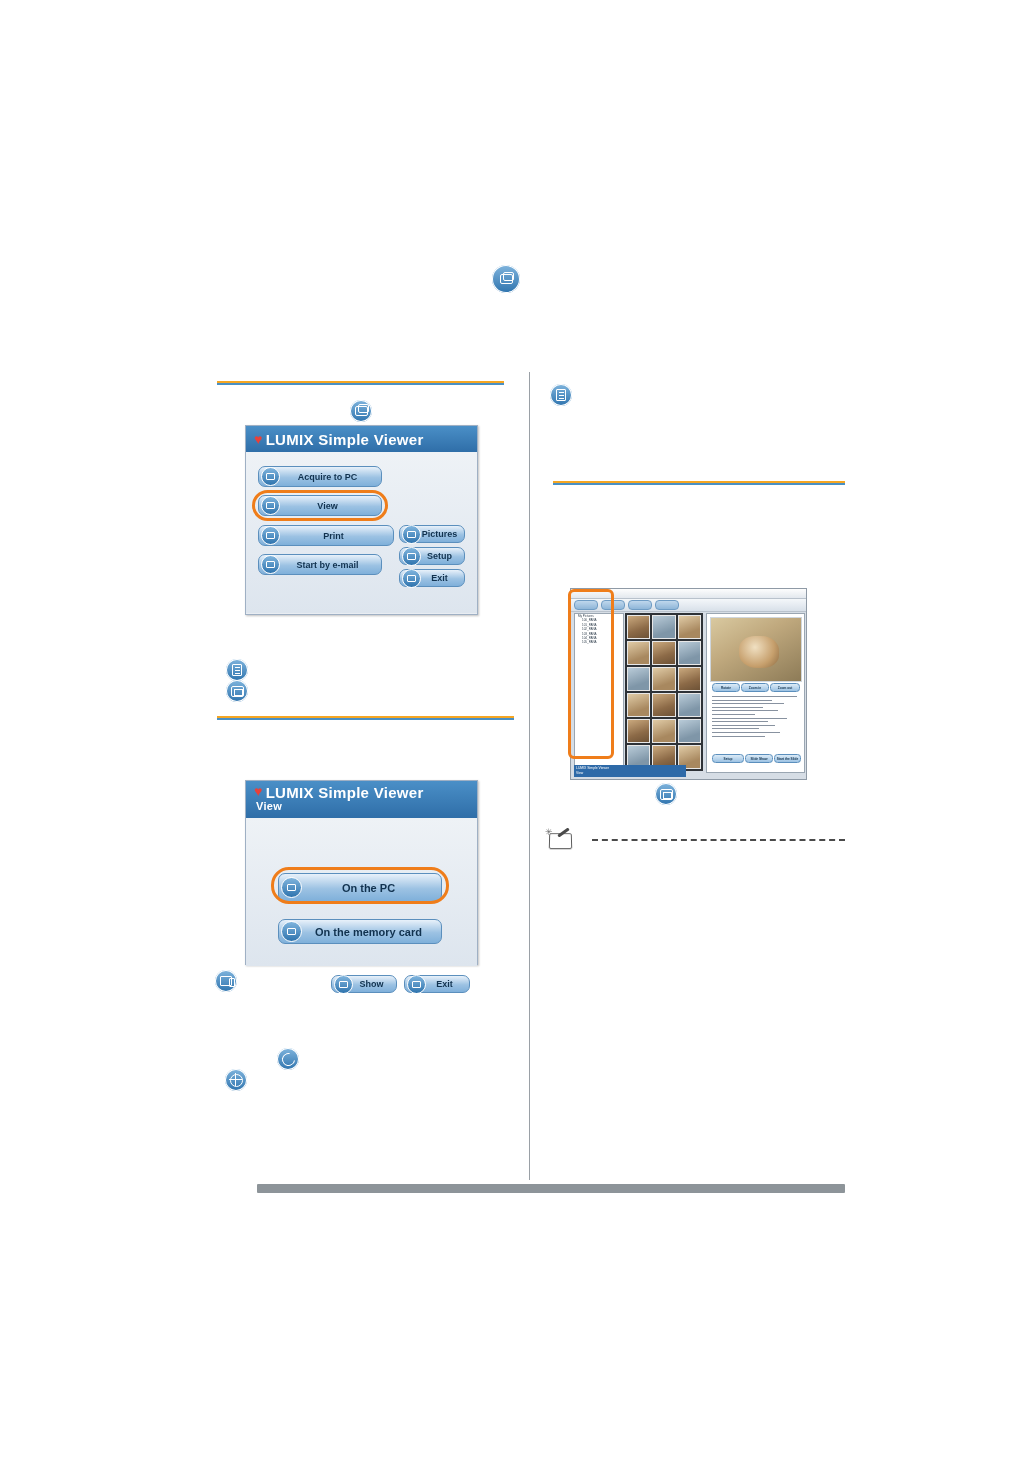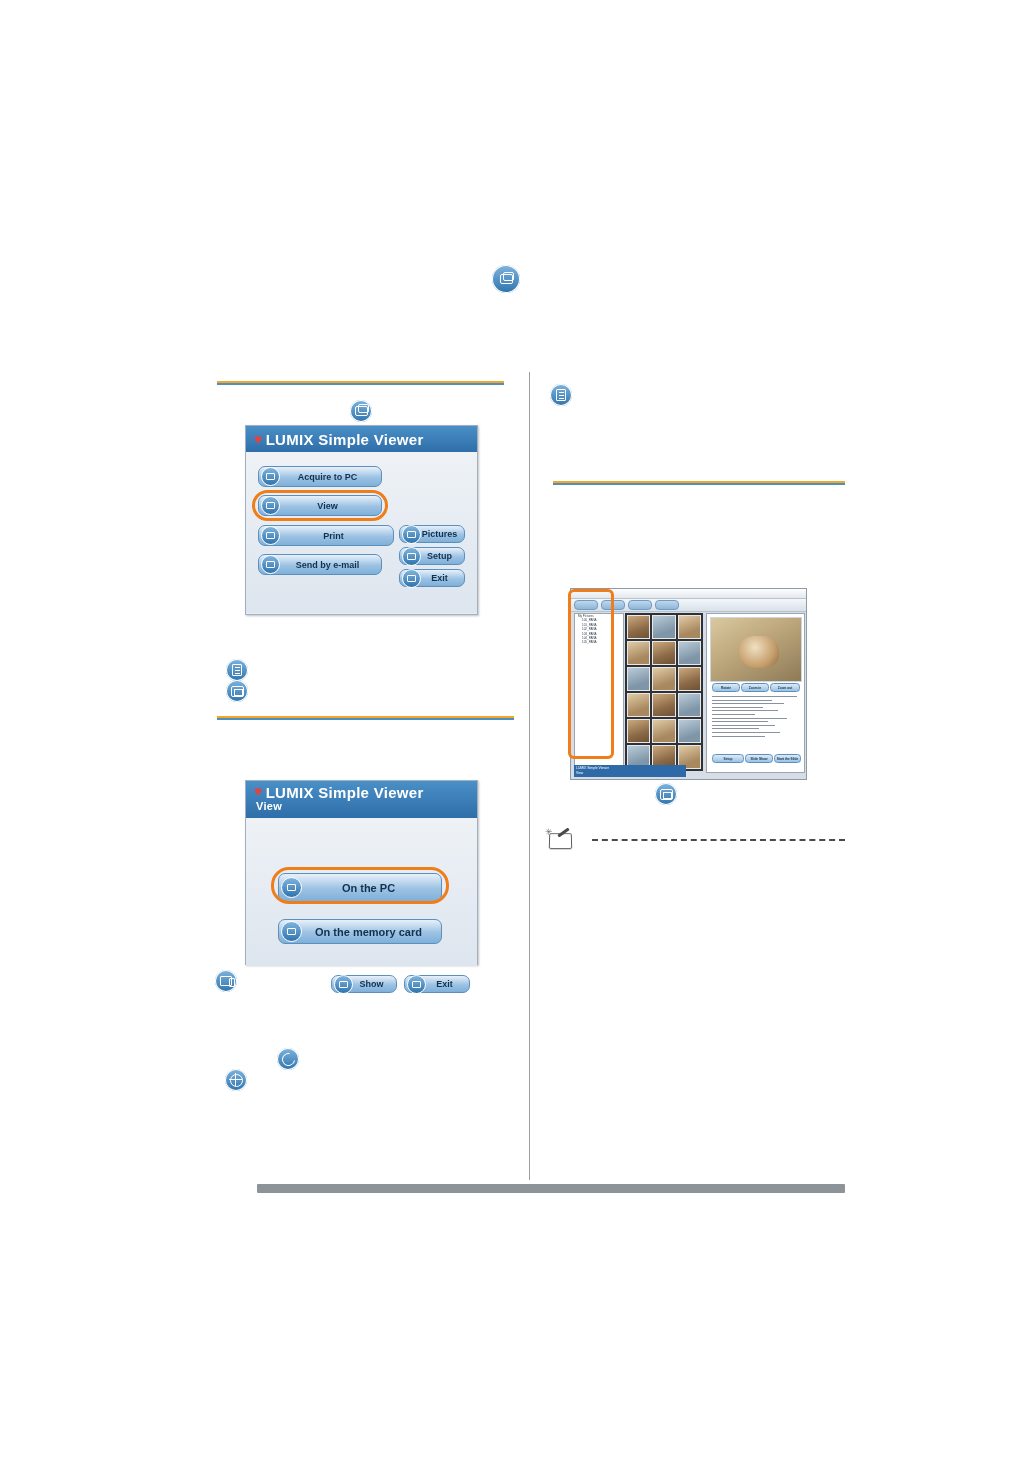--- a/index.html
+++ b/index.html
@@ -420,21 +420,21 @@
         <span class="bicon">
             <span class="g"></span>
           </span>
         <span class="lbl">Print</span>
       </div>
 
       <div class="pill" style="left:12px; top:102px; width:124px; height:21px;">
         <span class="bicon">
             <span class="g"></span>
           </span>
-        <span class="lbl">Send by e-mail</span>
+        <span class="lbl">Start by e-mail</span>
       </div>
 
       <div class="pill" style="left:153px; top:73px; width:66px; height:18px;">
         <span class="bicon">
             <span class="g"></span>
           </span>
         <span class="lbl">Pictures</span>
       </div>
 
       <div class="pill" style="left:153px; top:95px; width:66px; height:18px;">

